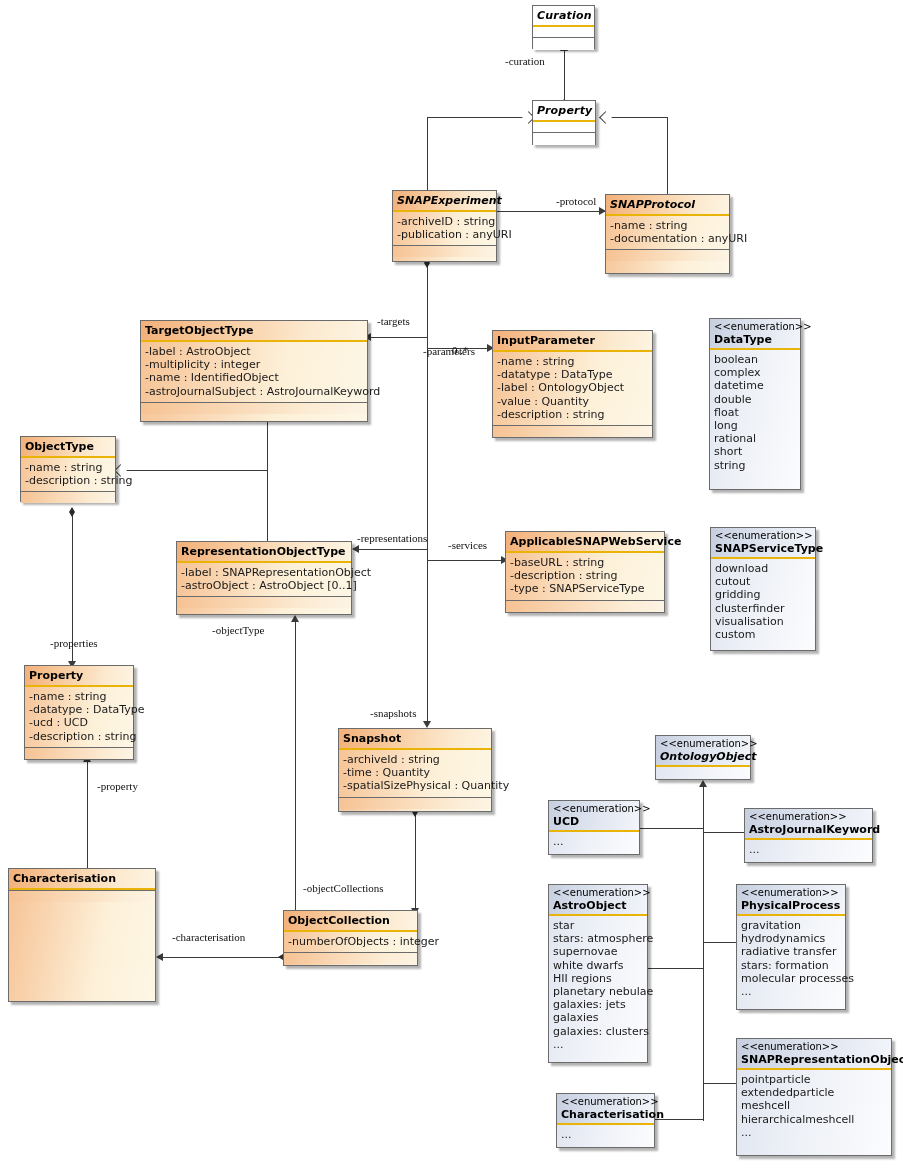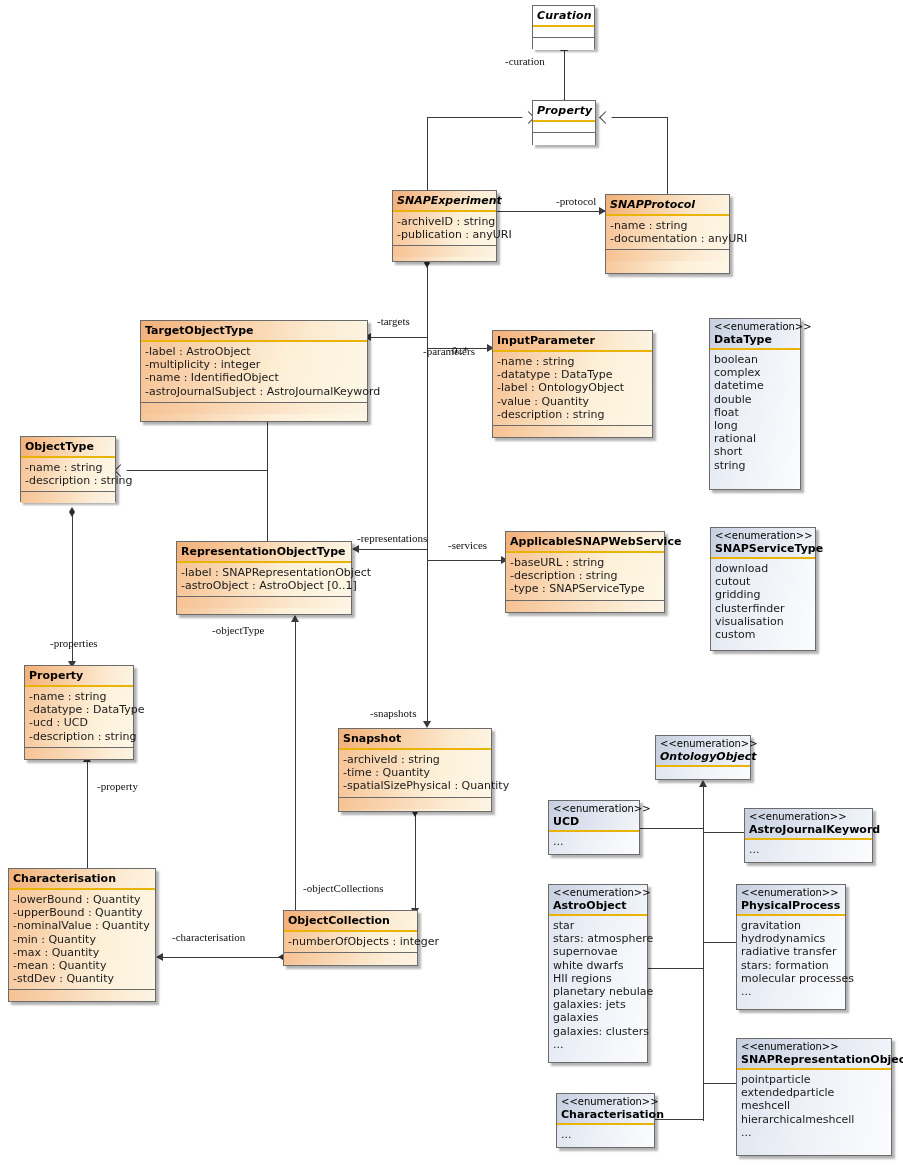--- a/index.html
+++ b/index.html
@@ -290,29 +290,20 @@
     <div class="attrs">
       <div>-archiveId : string</div>
       <div>-time : Quantity</div>
       <div>-spatialSizePhysical : Quantity</div>
     </div>
     <div class="ops"></div>
   </div>
 
   <div class="cls orange" style="left:8px;top:868px;width:148px;height:134px;">
     <div class="hdr">Characterisation</div>
-    <div class="attrs">
-      <div>-lowerBound : Quantity</div>
-      <div>-upperBound : Quantity</div>
-      <div>-nominalValue : Quantity</div>
-      <div>-min : Quantity</div>
-      <div>-max : Quantity</div>
-      <div>-mean : Quantity</div>
-      <div>-stdDev : Quantity</div>
-    </div>
     <div class="ops"></div>
   </div>
 
   <div class="cls orange" style="left:283px;top:910px;width:135px;height:56px;">
     <div class="hdr">ObjectCollection</div>
     <div class="attrs">
       <div>-numberOfObjects : integer</div>
     </div>
     <div class="ops"></div>
   </div>

